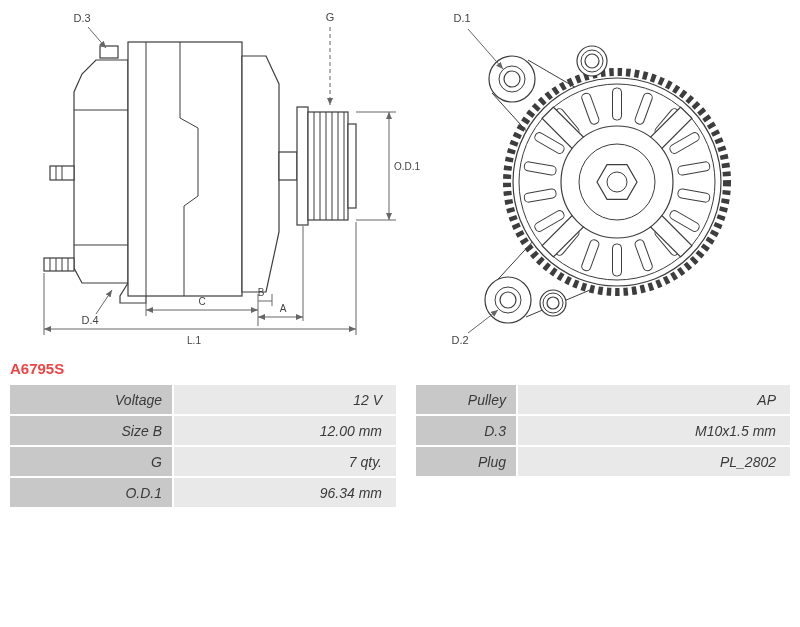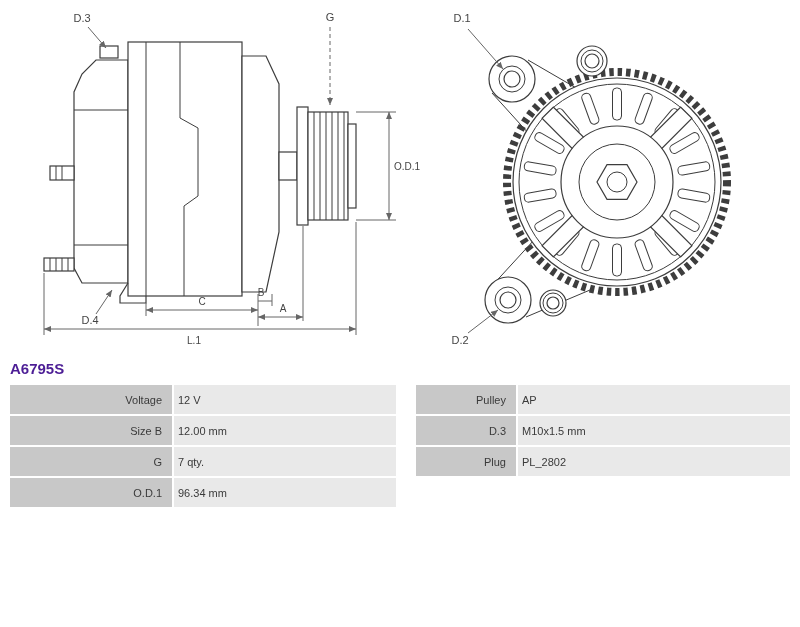--- a/index.html
+++ b/index.html
@@ -8,44 +8,45 @@
     font-family:"Liberation Sans", sans-serif;
     color:#3a3a3a;
     overflow:hidden;
   }
   .drawing-area{width:800px;height:356px;}
   .drawing-area svg{display:block;}
   .part-number{
     margin:4px 0 6px 10px;
     font-size:15px;
     font-weight:bold;
-    color:#4c1d95;
+    color:#ef4444;
   }
   table.spec-table{
     width:784px;
     margin:0 8px;
     border-collapse:separate;
     border-spacing:2px;
     table-layout:fixed;
-    font-size:11px;
+    font-size:14px;
+    font-style:italic;
   }
   table.spec-table td{
     height:29px;
     vertical-align:middle;
     white-space:nowrap;
     overflow:hidden;
   }
   td.label{
     background:#c8c8c8;
     text-align:right;
     padding:0 10px 0 4px;
   }
   td.value{
     background:#e9e9e9;
-    text-align:left;
+    text-align:right;
     padding:0 14px 0 4px;
   }
   td.gap{background:transparent;padding:0;}
   td.blank{background:transparent;}
   
   .part-line{stroke:#3d3d3d;stroke-width:1.2;fill:#ffffff;}
   .part-line-nf{stroke:#3d3d3d;stroke-width:1.2;fill:none;}
   .thin{stroke:#3d3d3d;stroke-width:1;fill:none;}
   .dim{stroke:#666;stroke-width:1;fill:none;}
   .dim-text{fill:#444;font-size:11px;font-family:"Liberation Sans",sans-serif;}

